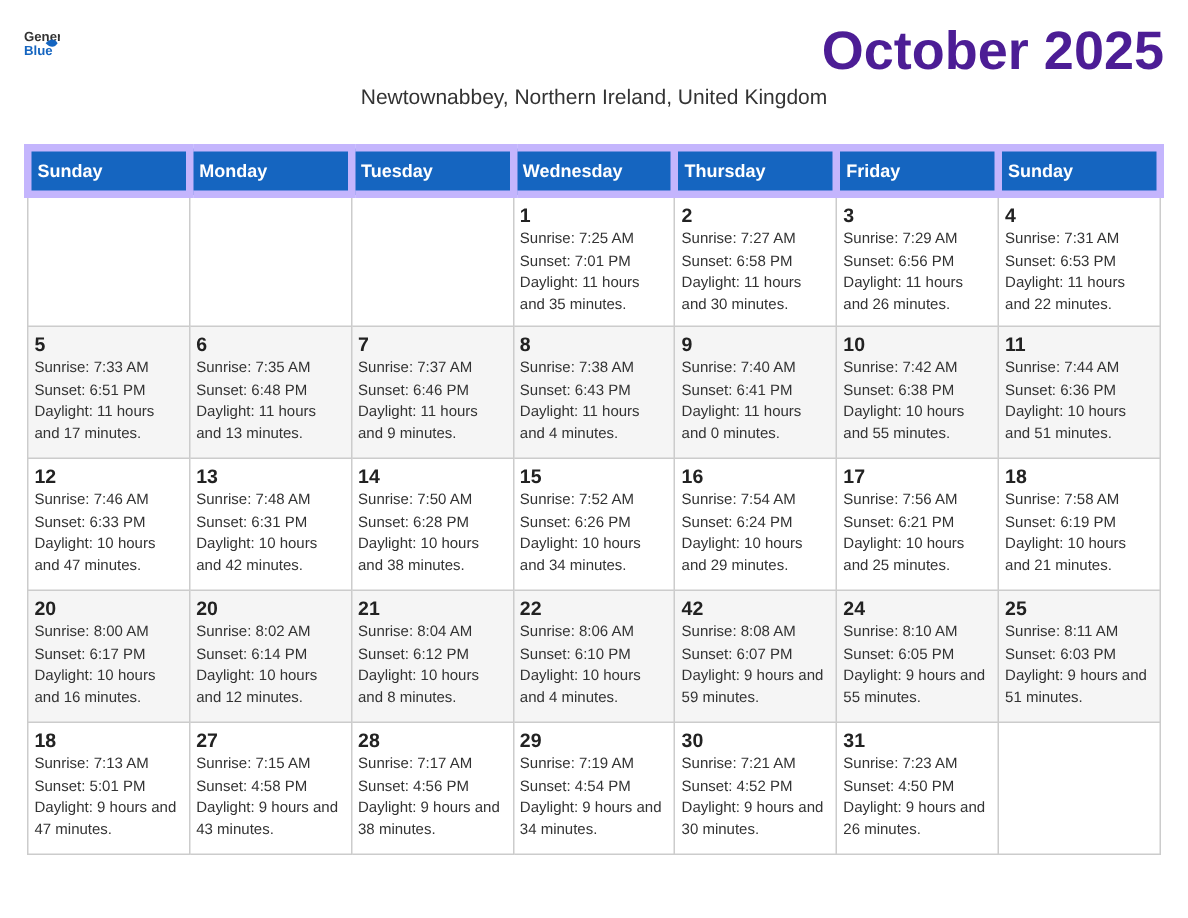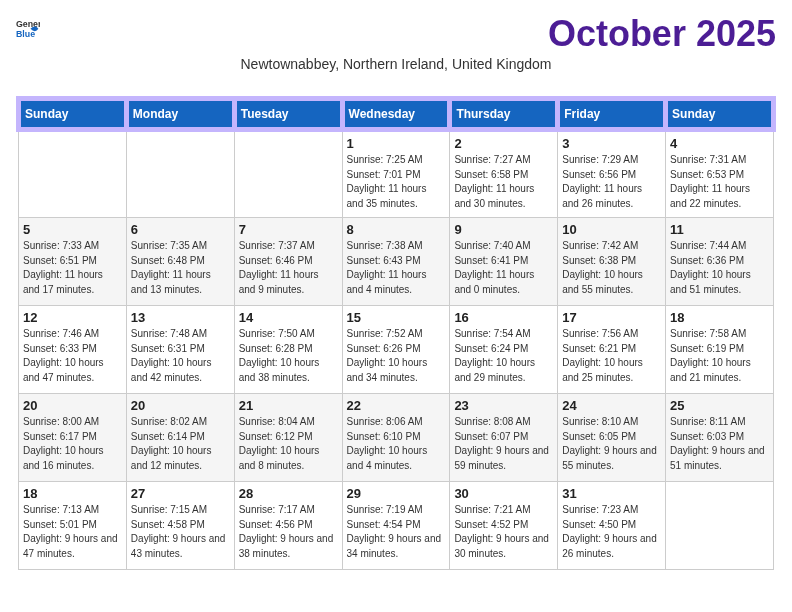--- a/index.html
+++ b/index.html
@@ -201,21 +201,21 @@
           </td>
           <td>
             <span class="day-number">21</span>
             <div class="day-info">Sunrise: 8:04 AM<br>Sunset: 6:12 PM<br>Daylight: 10 hours and 8 minutes.</div>
           </td>
           <td>
             <span class="day-number">22</span>
             <div class="day-info">Sunrise: 8:06 AM<br>Sunset: 6:10 PM<br>Daylight: 10 hours and 4 minutes.</div>
           </td>
           <td>
-            <span class="day-number">23</span>
+            <span class="day-number">42</span>
             <div class="day-info">Sunrise: 8:08 AM<br>Sunset: 6:07 PM<br>Daylight: 9 hours and 59 minutes.</div>
           </td>
           <td>
             <span class="day-number">24</span>
             <div class="day-info">Sunrise: 8:10 AM<br>Sunset: 6:05 PM<br>Daylight: 9 hours and 55 minutes.</div>
           </td>
           <td>
             <span class="day-number">25</span>
             <div class="day-info">Sunrise: 8:11 AM<br>Sunset: 6:03 PM<br>Daylight: 9 hours and 51 minutes.</div>
           </td>

